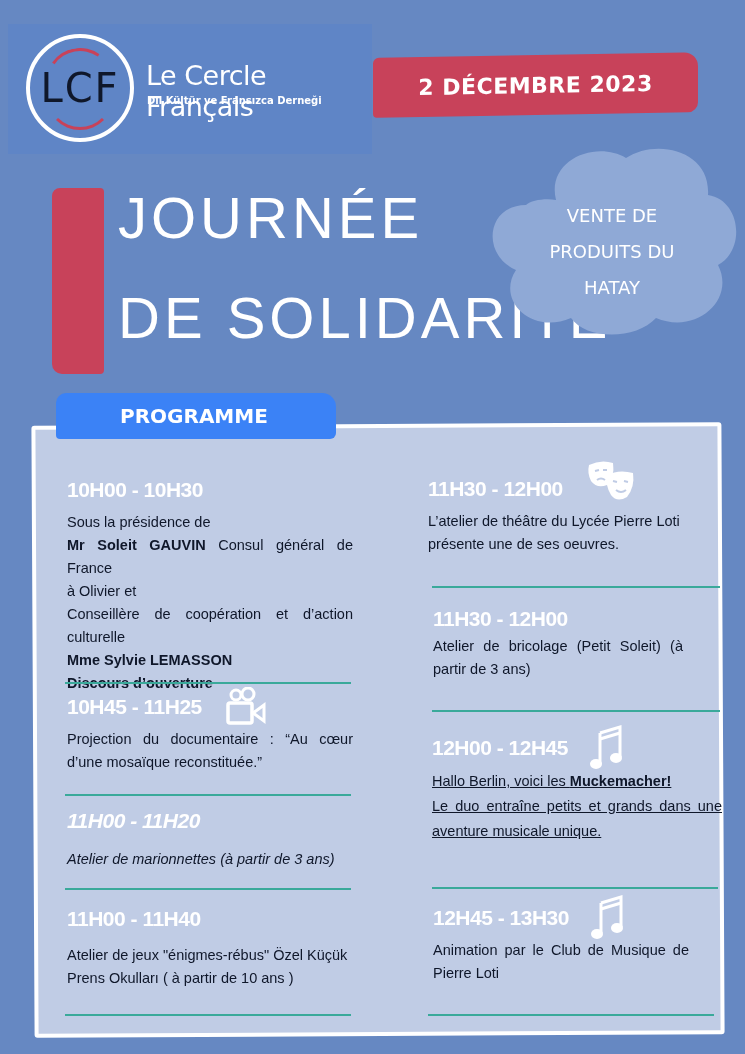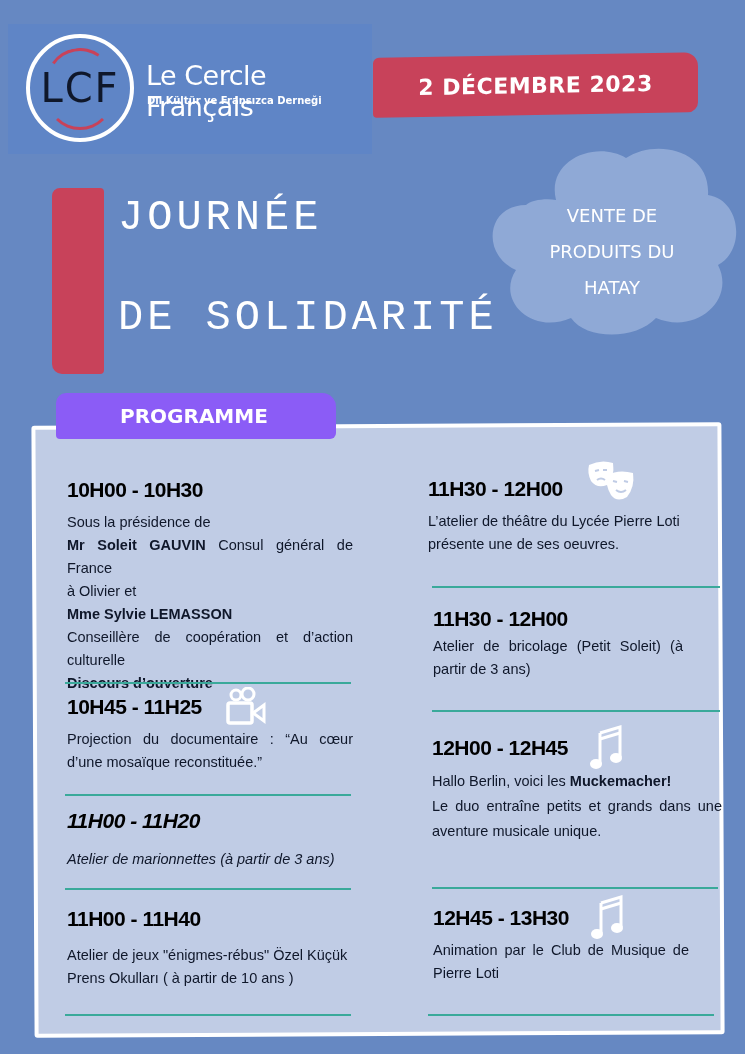--- a/index.html
+++ b/index.html
@@ -47,44 +47,44 @@
     color:#fff; font-weight:bold; font-size:22px; letter-spacing:0.5px;
     font-family:"DejaVu Sans", sans-serif;
     transform:skewY(-1deg);
   }
   .red-bar {
     position:absolute; left:52px; top:188px; width:52px; height:186px;
     background:#c8425a; border-radius:8px 4px 4px 10px;
   }
   .title {
     position:absolute; left:118px; top:168px; color:#fff;
-    font-family:Liberation Mono, monospace; font-size:42px; line-height:100px;
+    font-family:Liberation Sans, sans-serif; font-size:58px; line-height:100px;
     letter-spacing:4px;
   }
   .cloud {
     position:absolute; left:486px; top:140px; width:252px; height:196px;
   }
   .cloud-text {
     position:absolute; left:0; top:58px; width:100%; text-align:center;
     color:#fff; font-size:18px; line-height:36px; font-family:"DejaVu Sans", sans-serif;
   }
   .panel {
     position:absolute; left:33px; top:424px; width:690px; height:612px;
     background:#c0cce5; border:4px solid #fff; box-sizing:border-box;
     border-radius:3px; transform:rotate(-0.3deg);
   }
   .prog-banner {
     position:absolute; left:56px; top:393px; width:280px; height:46px;
-    background:#8b5cf6; border-radius:10px 14px 6px 4px;
+    background:#3b82f6; border-radius:10px 14px 6px 4px;
     display:flex; align-items:center; padding-left:64px; box-sizing:border-box;
     color:#fff; font-weight:bold; font-size:20px; font-family:"DejaVu Sans", sans-serif;
   }
   .item { position:absolute; }
   .time {
-    color:#000000; font-size:21px; font-weight:bold; letter-spacing:-0.5px;
+    color:#ffffff; font-size:21px; font-weight:bold; letter-spacing:-0.5px;
     font-family:"Liberation Sans", sans-serif; height:30px; line-height:30px;
     display:flex; align-items:center;
   }
   .time .icon { margin-left:22px; display:inline-flex; }
   .desc {
     color:#0f172a; font-size:14.5px; line-height:23px;
     font-family:"Liberation Sans", sans-serif; margin-top:6px;
   }
   .desc b { font-weight:bold; }
   .desc.justify { text-align:justify; }
@@ -124,22 +124,22 @@
 
 <div class="panel"></div>
 <div class="prog-banner">PROGRAMME</div>
 
 <div class="item" style="left:67px; top:475px; width:286px;">
   <div class="time">10H00 - 10H30</div>
   <div class="desc justify">
     <div>Sous la présidence de</div>
     <div><b>Mr Soleit GAUVIN</b><span> Consul général de France</span></div>
     <div>à Olivier  et</div>
+    <div>Conseillère de coopération et d’action culturelle</div>
     <div><b>Mme Sylvie LEMASSON</b></div>
-    <div>Conseillère de coopération et d’action culturelle</div>
     <div><b>Discours d’ouverture</b></div>
   </div>
 </div>
 <div class="sep" style="left:65px; top:682px; width:286px;"></div>
 
 <div class="item" style="left:67px; top:692px; width:286px;">
   <div class="time">
     <span>10H45 - 11H25</span>
     <span class="icon">
       <svg width="42" height="40" viewBox="0 0 42 40">
@@ -196,21 +196,21 @@
     <span class="icon" style="margin-left:22px;">
       <svg width="34" height="46" viewBox="0 0 34 46">
         <path d="M10 8 L30 2 L30 32" stroke="#fff" stroke-width="3" fill="none"></path>
         <path d="M10 8 L10 38" stroke="#fff" stroke-width="3" fill="none"></path>
         <path d="M10 14 L30 8" stroke="#fff" stroke-width="3"></path>
         <ellipse cx="6" cy="39" rx="6" ry="5" fill="#fff"></ellipse>
         <ellipse cx="26" cy="33" rx="6" ry="5" fill="#fff"></ellipse>
       </svg>
     </span>
   </div>
-  <div class="desc" style="line-height:25px;">
+  <div class="desc" style="line-height:25px;text-decoration:underline;">
     <div><span>Hallo Berlin, voici les </span><b>Muckemacher!</b></div>
     <div style="text-align:justify;">Le duo entraîne petits et grands dans une aventure musicale unique.</div>
   </div>
 </div>
 <div class="sep" style="left:432px; top:887px; width:286px;"></div>
 
 <div class="item" style="left:433px; top:903px; width:256px;">
   <div class="time">
     <span>12H45 - 13H30</span>
     <span class="icon" style="margin-left:22px;">

